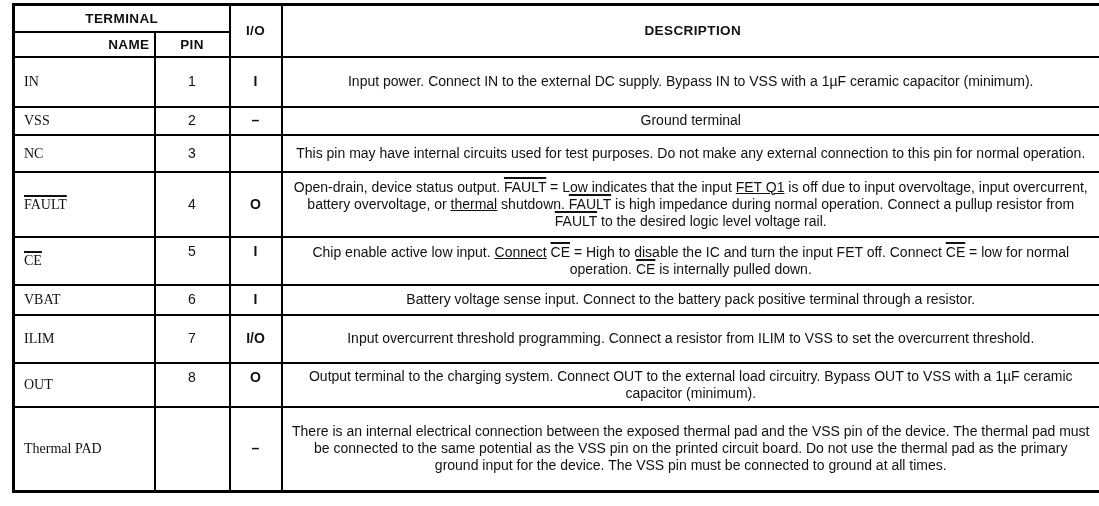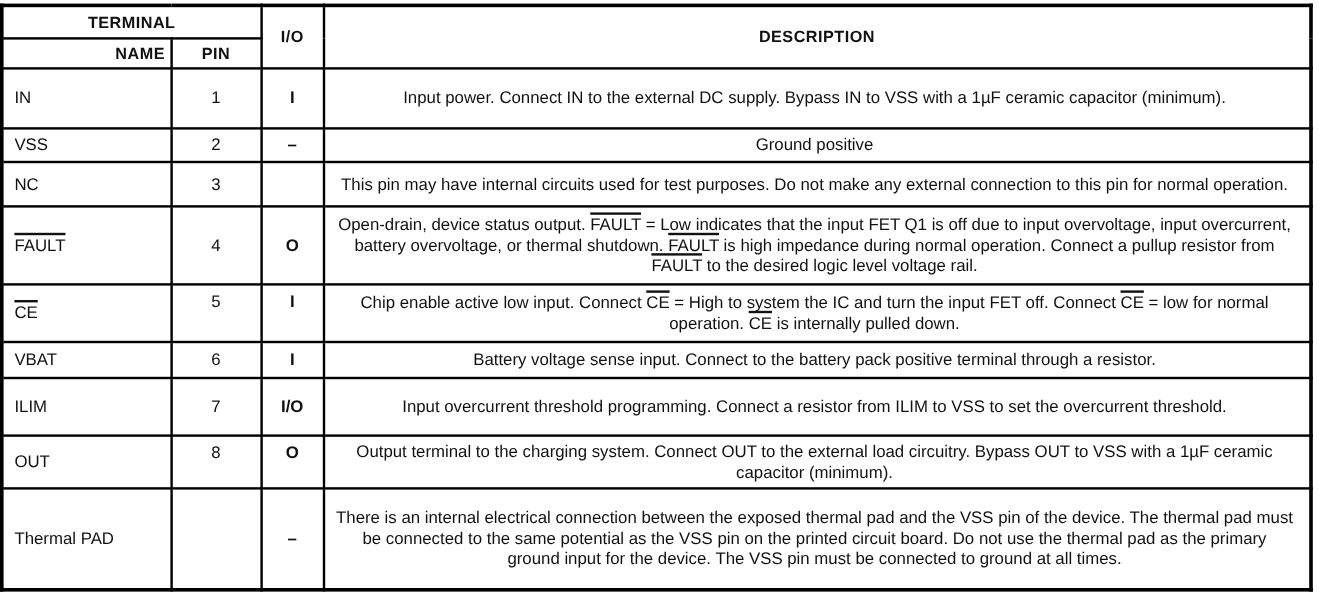--- a/index.html
+++ b/index.html
@@ -1,53 +1,53 @@
 <!DOCTYPE html>
 <html><head>
 <meta charset="utf-8">
 <style>
   html, body { margin:0; padding:0; background:#ffffff; }
   .page {
     width:1099px; height:506px; box-sizing:border-box;
-    padding:3px 2px 4px 0; background:#ffffff;
+    padding:3px 2px 4px 12px; background:#ffffff;
     font-family:"Liberation Sans", sans-serif; color:#111111;
   }
   table.pin-table {
     border-collapse:collapse; table-layout:fixed;
     width:1094px; border:3px solid #000;
   }
   .pin-table th, .pin-table td { border:2px solid #000; overflow:hidden; }
   .pin-table th {
     font-size:13.5px; font-weight:bold; letter-spacing:0.4px;
     text-align:center; padding:2px 4px; vertical-align:middle;
   }
   .pin-table th.name-hdr { text-align:right; padding-left:9px; }
   .pin-table td { font-size:14px; line-height:17px; vertical-align:middle; }
-  td.name-col { text-align:left; padding:4px 6px 4px 9px; font-size:14px; }
+  td.name-col { text-align:left; padding:4px 6px 4px 9px; font-size:14px;font-family:Liberation Serif, serif; }
   td.pin-col, td.io-col { text-align:center; padding:2px 2px; }
   td.io-col { font-weight:bold; }
   td.desc-col { text-align:center; padding:4px 12px 4px 8px; }
   thead tr:nth-child(1) { height:27px; }
   thead tr:nth-child(2) { height:25px; }
   tbody tr:nth-child(1) { height:50px; }
   tbody tr:nth-child(2) { height:28px; }
   tbody tr:nth-child(3) { height:37px; }
   tbody tr:nth-child(4) { height:65px; }
   tbody tr:nth-child(5) { height:48px; }
   tbody tr:nth-child(6) { height:30px; }
   tbody tr:nth-child(7) { height:48px; }
   tbody tr:nth-child(8) { height:30px; }
   tbody tr:nth-child(9) { height:85px; }
   
   tbody tr:nth-child(5) td.pin-col, tbody tr:nth-child(5) td.io-col,
   tbody tr:nth-child(8) td.pin-col, tbody tr:nth-child(8) td.io-col {
     vertical-align:top; padding-top:5px;
   }
   .ov { text-decoration:overline; text-decoration-thickness:1.5px; }
-  .ul { }
+  .ul { text-decoration:underline; }
 </style>
 </head>
 <body>
 
 <div class="page">
   <table class="pin-table">
     <colgroup>
       <col style="width:141px">
       <col style="width:75px">
       <col style="width:52px">
@@ -68,39 +68,39 @@
         <tr>
           <td class="name-col"><span>IN</span></td>
           <td class="pin-col">1</td>
           <td class="io-col">I</td>
           <td class="desc-col"><span>Input power. Connect IN to the external DC supply. Bypass IN to VSS with a 1µF ceramic capacitor (minimum).</span></td>
         </tr>
         <tr>
           <td class="name-col"><span>VSS</span></td>
           <td class="pin-col">2</td>
           <td class="io-col">–</td>
-          <td class="desc-col"><span>Ground positive</span></td>
+          <td class="desc-col"><span>Ground terminal</span></td>
         </tr>
         <tr>
           <td class="name-col"><span>NC</span></td>
           <td class="pin-col">3</td>
           <td class="io-col"></td>
           <td class="desc-col"><span>This pin may have internal circuits used for test purposes. Do not make any external connection to this pin for normal operation.</span></td>
         </tr>
         <tr>
           <td class="name-col"><span class="ov">FAULT</span></td>
           <td class="pin-col">4</td>
           <td class="io-col">O</td>
           <td class="desc-col"><span>Open-drain, device status output. </span><span class="ov">FAULT</span><span> = Low indicates that the input </span><span class="ul">FET Q1</span><span> is off due to input overvoltage, input overcurrent, battery overvoltage, or </span><span class="ul">thermal</span><span> shutdown. </span><span class="ov">FAULT</span><span> is high impedance during normal operation. Connect a pullup resistor from </span><span class="ov">FAULT</span><span> to the desired logic level voltage rail.</span></td>
         </tr>
         <tr>
           <td class="name-col"><span class="ov">CE</span></td>
           <td class="pin-col">5</td>
           <td class="io-col">I</td>
-          <td class="desc-col"><span>Chip enable active low input. </span><span class="ul">Connect</span><span> </span><span class="ov">CE</span><span> = High to system the IC and turn the input FET off. Connect </span><span class="ov">CE</span><span> = low for normal operation. </span><span class="ov">CE</span><span> is internally pulled down.</span></td>
+          <td class="desc-col"><span>Chip enable active low input. </span><span class="ul">Connect</span><span> </span><span class="ov">CE</span><span> = High to disable the IC and turn the input FET off. Connect </span><span class="ov">CE</span><span> = low for normal operation. </span><span class="ov">CE</span><span> is internally pulled down.</span></td>
         </tr>
         <tr>
           <td class="name-col"><span>VBAT</span></td>
           <td class="pin-col">6</td>
           <td class="io-col">I</td>
           <td class="desc-col"><span>Battery voltage sense input. Connect to the battery pack positive terminal through a resistor.</span></td>
         </tr>
         <tr>
           <td class="name-col"><span>ILIM</span></td>
           <td class="pin-col">7</td>

